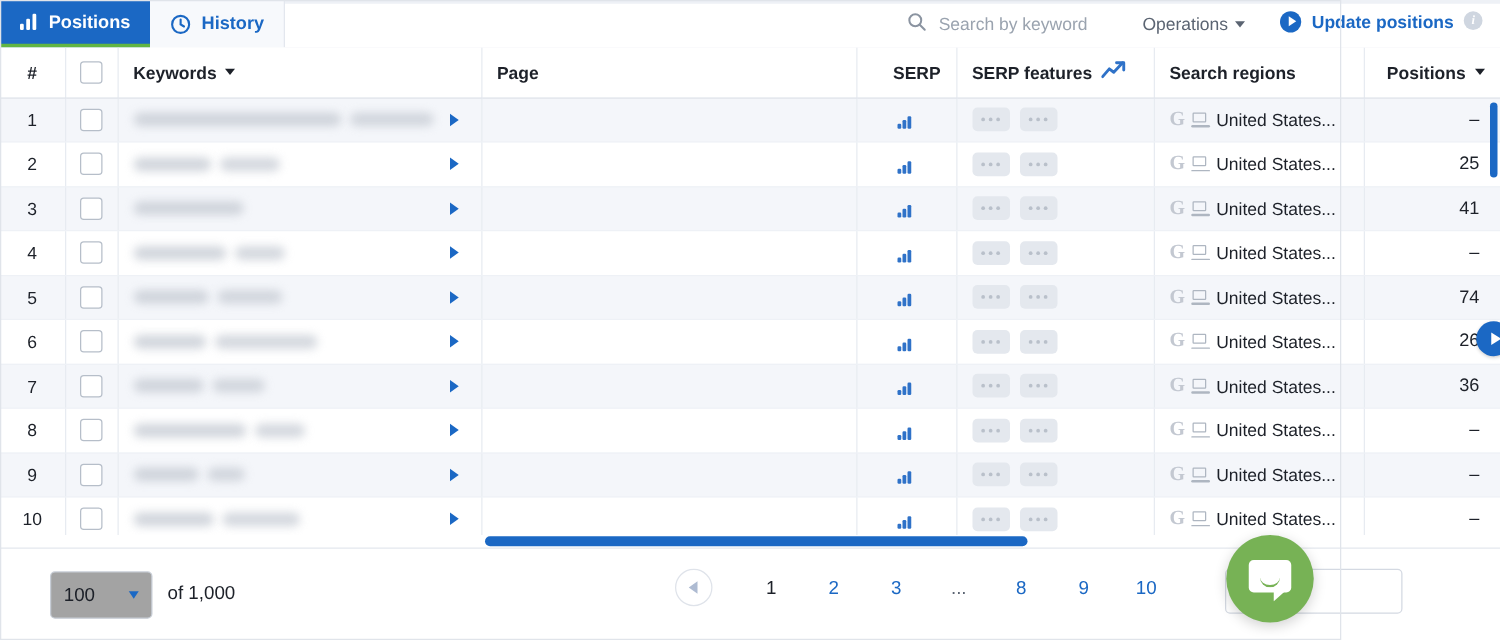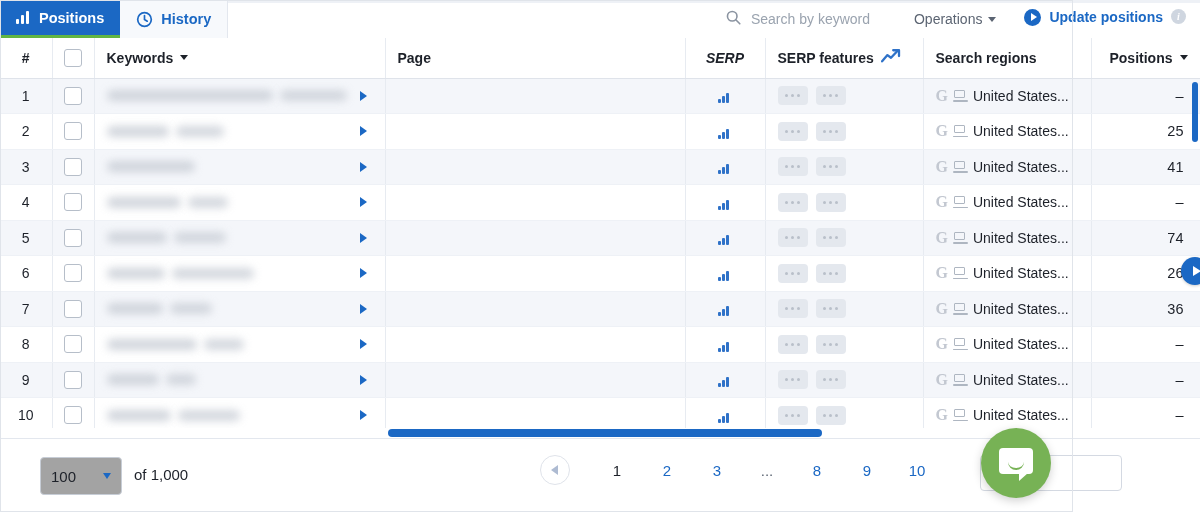--- a/index.html
+++ b/index.html
@@ -58,21 +58,21 @@
   table.grid{border-collapse:collapse;table-layout:fixed;width:1200px;}
   table.grid th,table.grid td{box-sizing:border-box;}
   thead th{height:40px;background:#fff;font-size:14px;color:#1d2129;font-weight:700;
      text-align:left;border-bottom:1px solid #dfe3ea;border-right:1px solid #e7ebf1;
      padding:0 12px;vertical-align:middle;white-space:nowrap;}
   th.c-num,th.c-chk{text-align:center;padding:0;}
   th.c-serp,th.c-pos{text-align:right;}
   th.c-serp{text-align:center;}
   .th-inner{display:flex;align-items:center;gap:7px;}
   .th-inner.right{justify-content:flex-end;}
-  .th-inner.center{justify-content:center;font-style:italic;}
+  .th-inner.center{justify-content:flex-end;}
 
   tbody td{height:35.5px;font-size:14px;color:#1d2129;
      border-right:1px solid #e7ebf1;border-bottom:1px solid #eef1f6;
      padding:0 12px;vertical-align:middle;}
   tbody tr.odd td{background:#f4f6fa;}
   tbody tr.even td{background:#ffffff;}
   td.c-num{text-align:center;padding:0;color:#1d2129;}
   td.c-chk{text-align:center;padding:0;}
   td.c-pos{text-align:right;padding-right:16px;font-size:14.5px;}
   td.c-serp{text-align:center;padding:0;}

